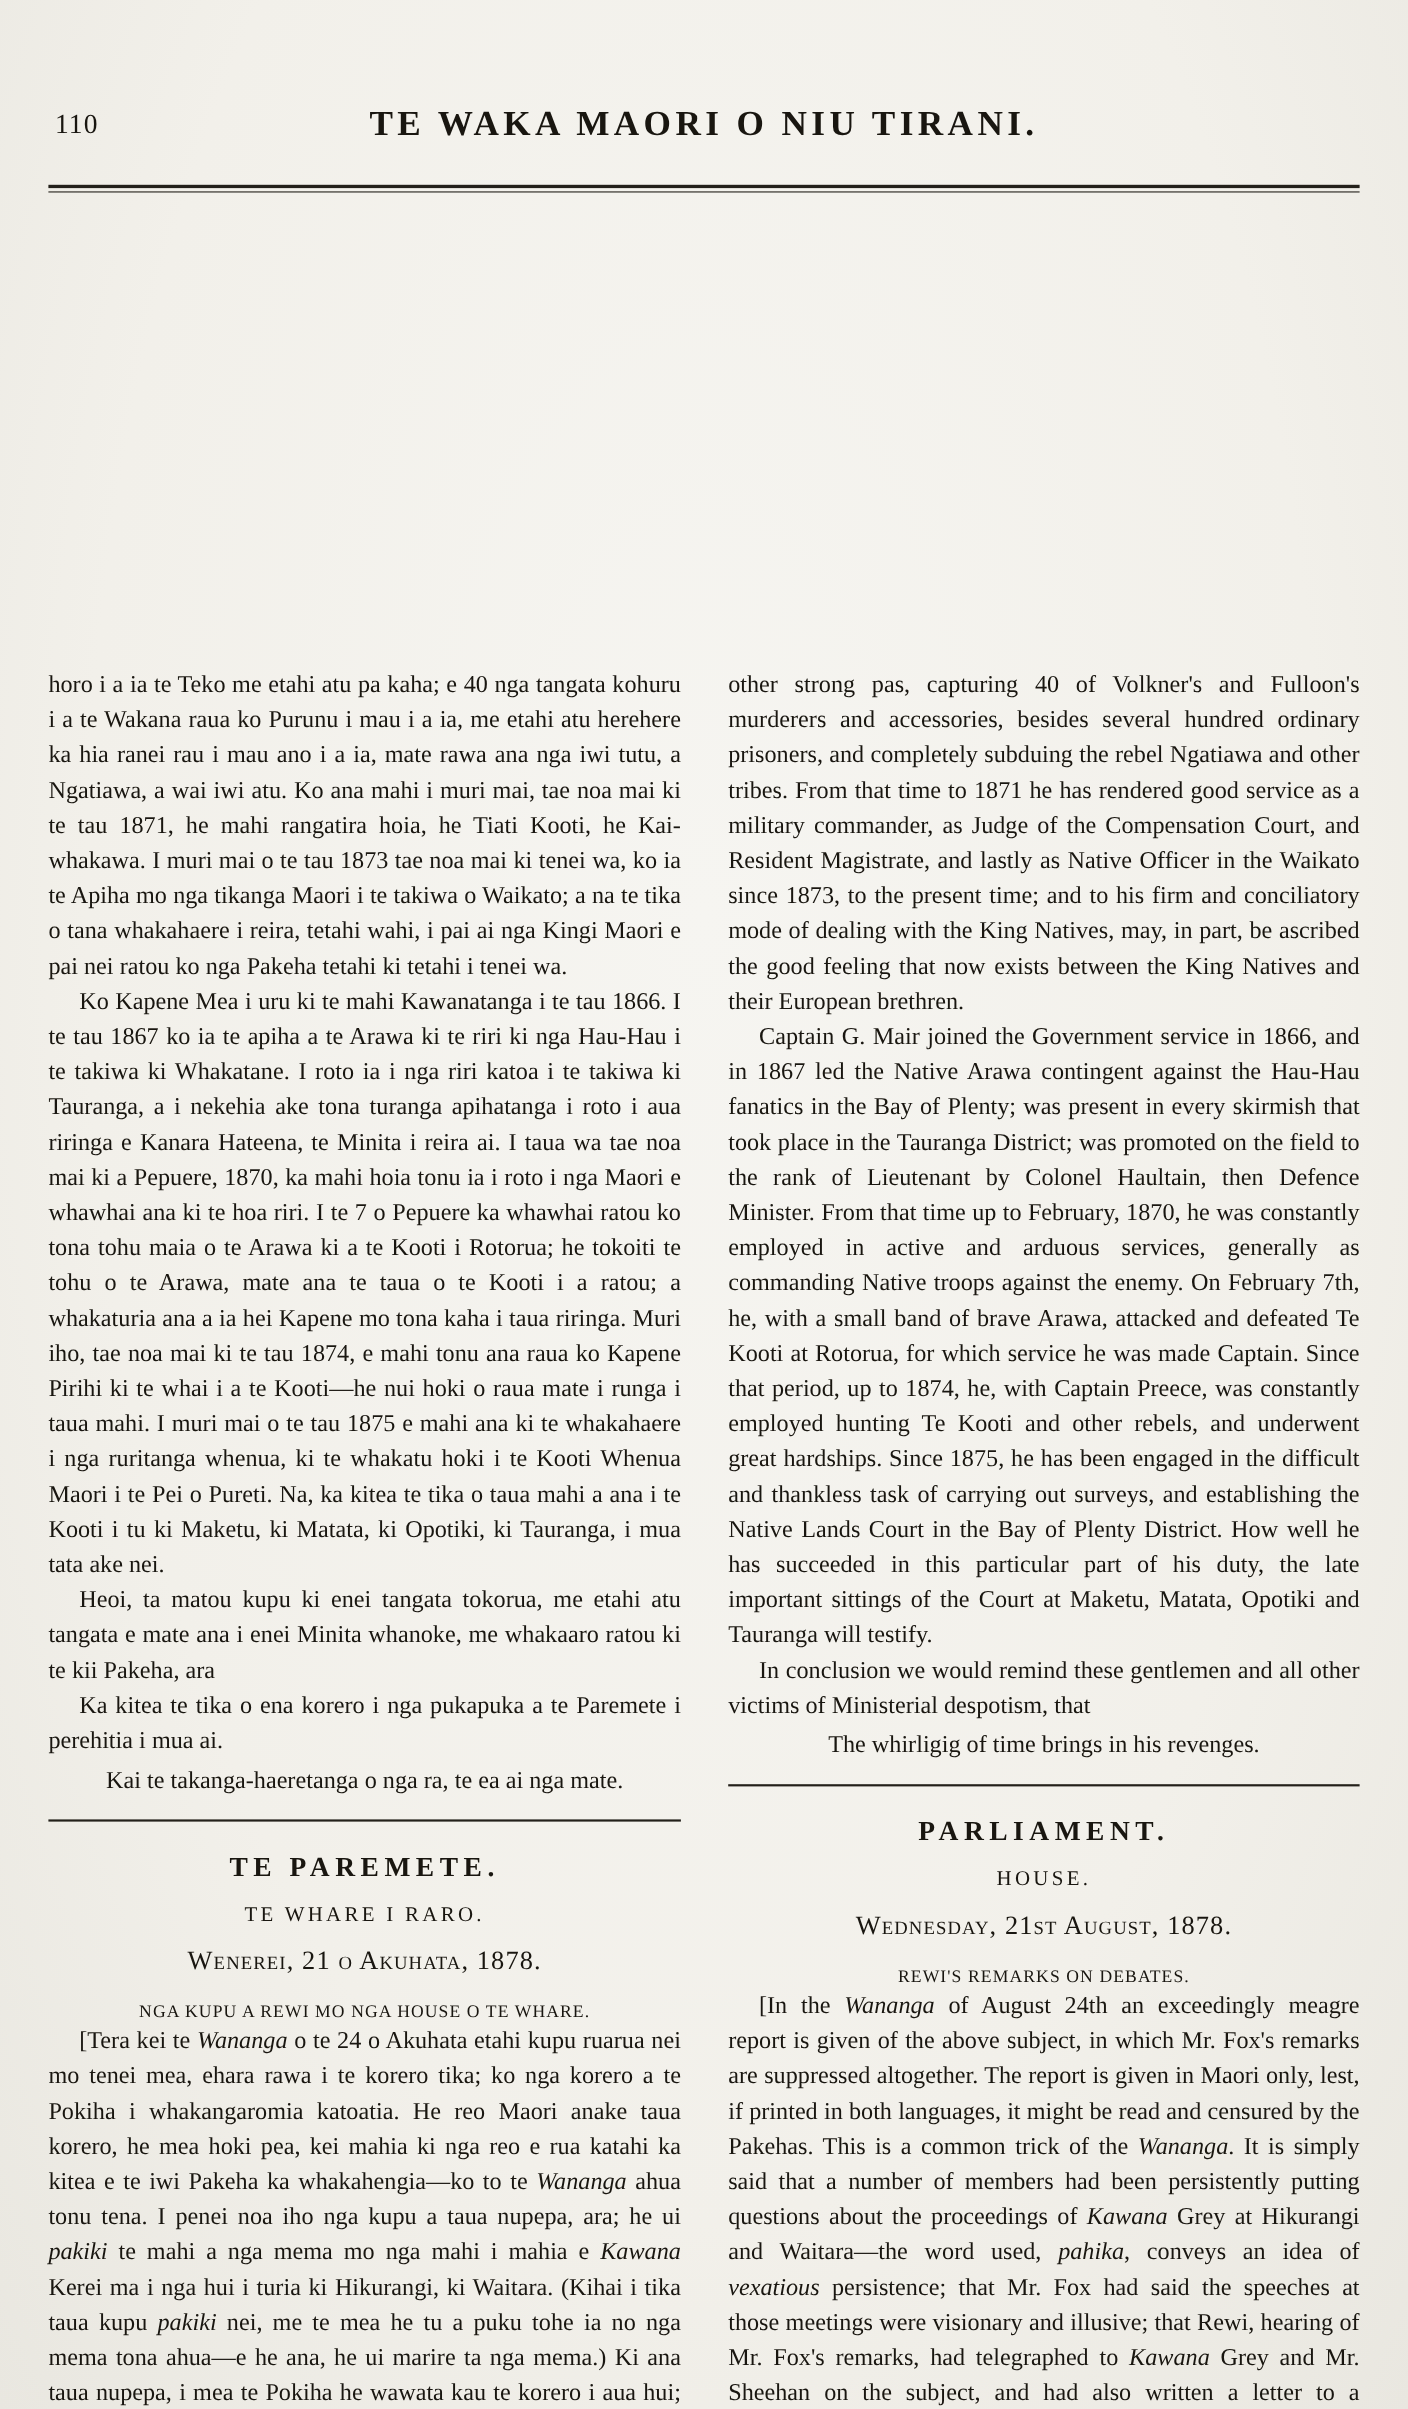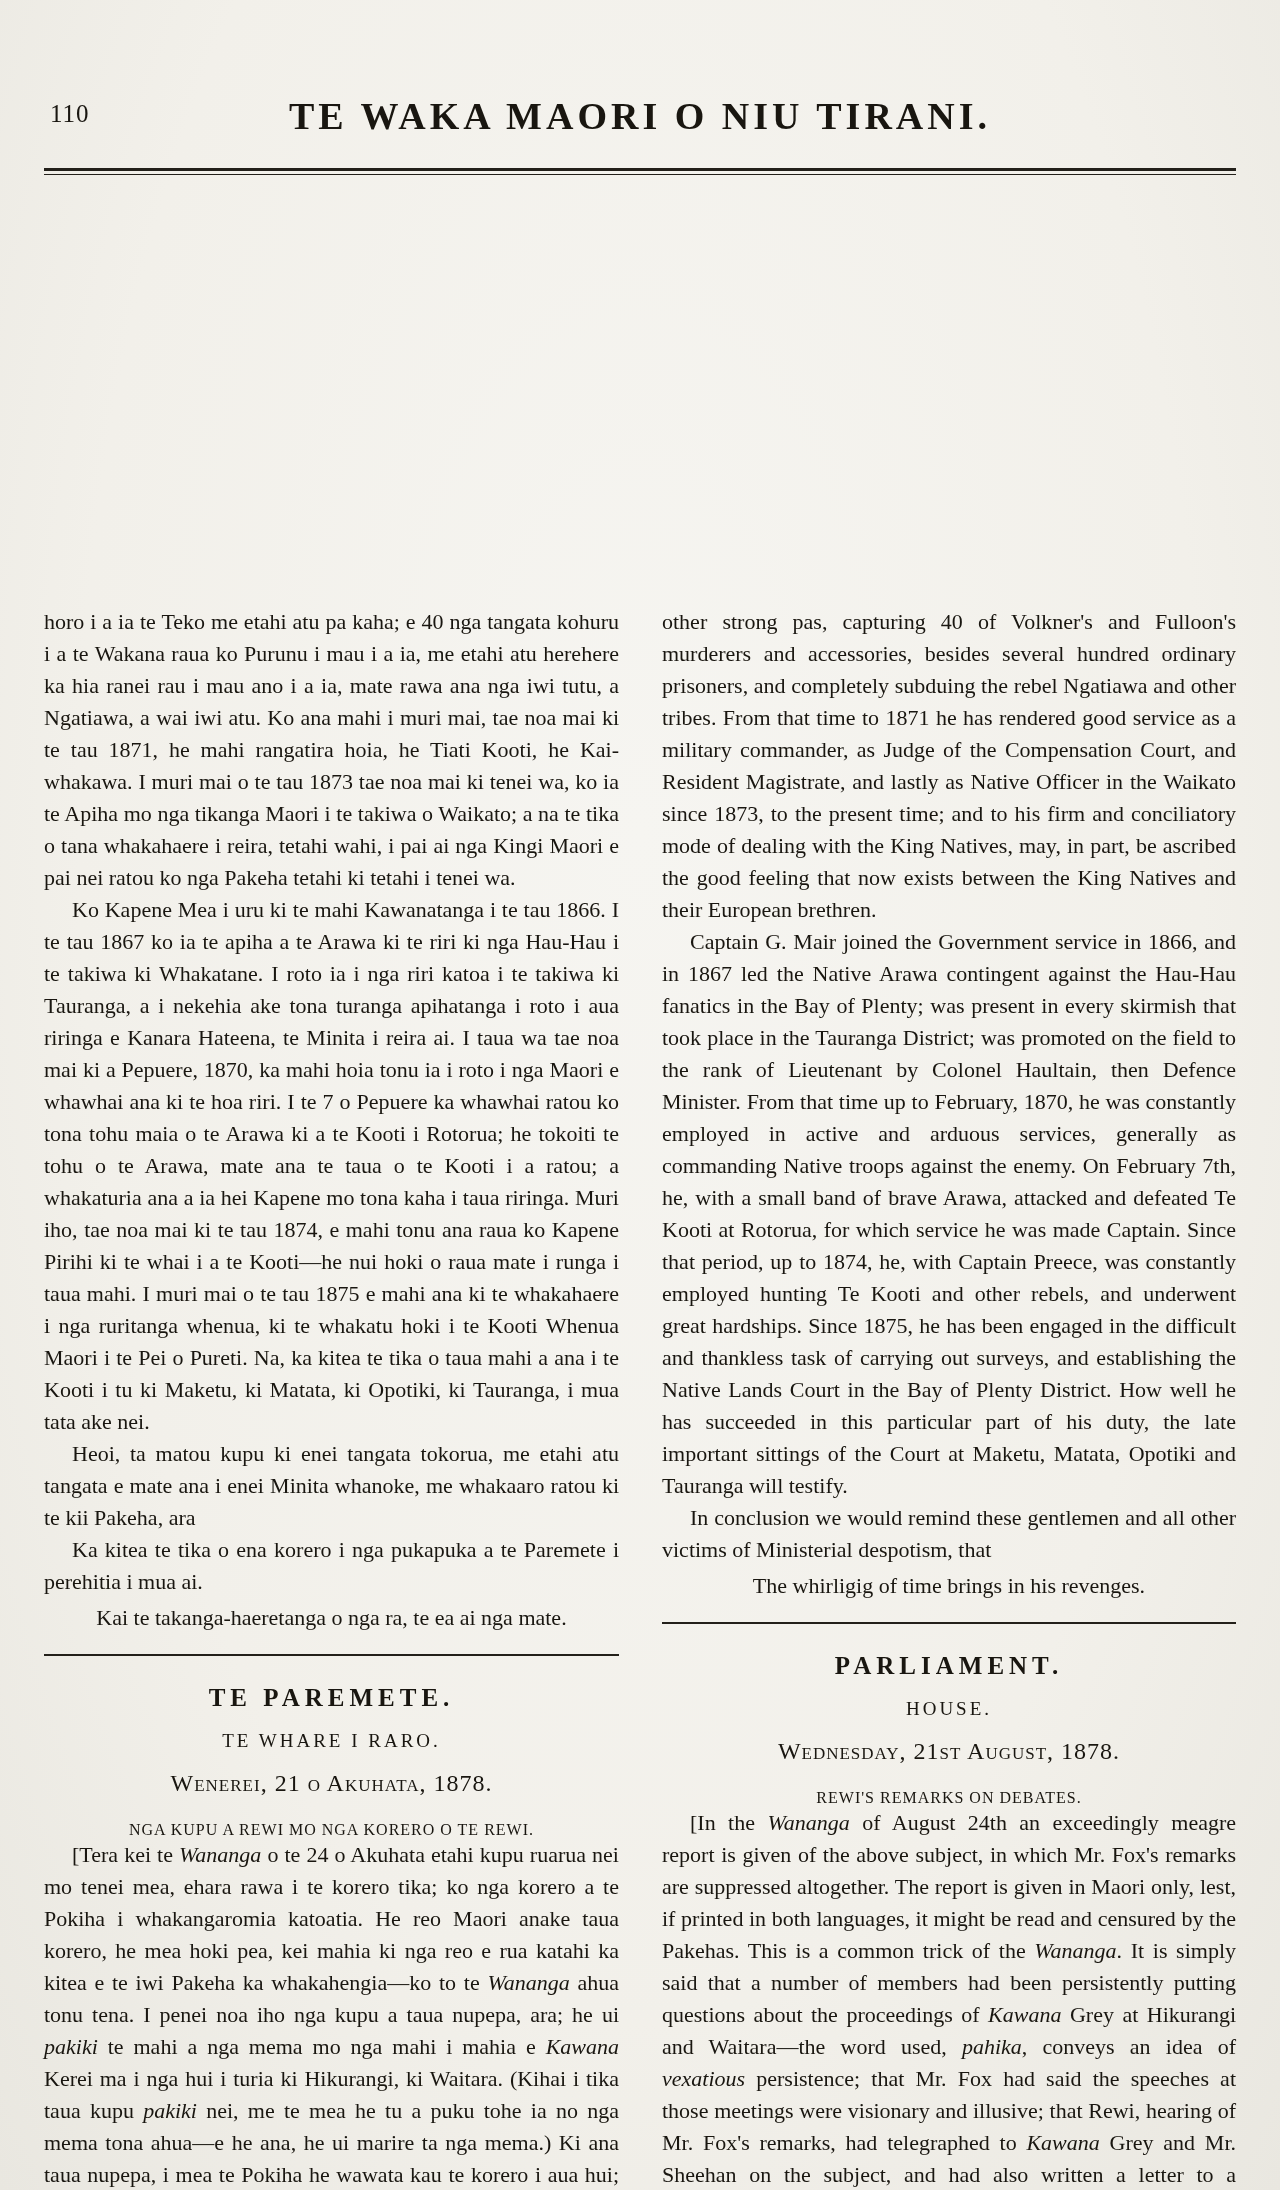--- a/index.html
+++ b/index.html
@@ -18,21 +18,21 @@
     overflow: hidden;
     background: radial-gradient(ellipse at 50% 38%, #f6f5f1 0%, #f2f0ea 62%, #e9e7e0 100%);
   }
   .masthead-row { position: relative; padding-top: 94px; height: 168px; }
   .page-number {
     position: absolute; left: 50px; top: 100px;
     font-size: 25px; letter-spacing: 1px;
   }
   .masthead {
     margin: 0; text-align: center;
-    font-size: 38px; font-weight: bold; letter-spacing: 4px;
+    font-size: 32px; font-weight: bold; letter-spacing: 4px;
   }
   .double-rule {
     margin: 0 44px;
     height: 7px;
     border-top: 3px solid #23201a;
     border-bottom: 1px solid #23201a;
   }
   .columns {
     display: flex;
     margin: 0 44px;
@@ -95,21 +95,21 @@
       <p class="body">horo i a ia te Teko me etahi atu pa kaha; e 40 nga tangata kohuru i a te Wakana raua ko Purunu i mau i a ia, me etahi atu herehere ka hia ranei rau i mau ano i a ia, mate rawa ana nga iwi tutu, a Ngatiawa, a wai iwi atu. Ko ana mahi i muri mai, tae noa mai ki te tau 1871, he mahi rangatira hoia, he Tiati Kooti, he Kai-whakawa. I muri mai o te tau 1873 tae noa mai ki tenei wa, ko ia te Apiha mo nga tikanga Maori i te takiwa o Waikato; a na te tika o tana whakahaere i reira, tetahi wahi, i pai ai nga Kingi Maori e pai nei ratou ko nga Pakeha tetahi ki tetahi i tenei wa.</p>
       <p class="body indent">Ko Kapene Mea i uru ki te mahi Kawanatanga i te tau 1866. I te tau 1867 ko ia te apiha a te Arawa ki te riri ki nga Hau-Hau i te takiwa ki Whakatane. I roto ia i nga riri katoa i te takiwa ki Tauranga, a i nekehia ake tona turanga apihatanga i roto i aua riringa e Kanara Hateena, te Minita i reira ai. I taua wa tae noa mai ki a Pepuere, 1870, ka mahi hoia tonu ia i roto i nga Maori e whawhai ana ki te hoa riri. I te 7 o Pepuere ka whawhai ratou ko tona tohu maia o te Arawa ki a te Kooti i Rotorua; he tokoiti te tohu o te Arawa, mate ana te taua o te Kooti i a ratou; a whakaturia ana a ia hei Kapene mo tona kaha i taua riringa. Muri iho, tae noa mai ki te tau 1874, e mahi tonu ana raua ko Kapene Pirihi ki te whai i a te Kooti—he nui hoki o raua mate i runga i taua mahi. I muri mai o te tau 1875 e mahi ana ki te whakahaere i nga ruritanga whenua, ki te whakatu hoki i te Kooti Whenua Maori i te Pei o Pureti. Na, ka kitea te tika o taua mahi a ana i te Kooti i tu ki Maketu, ki Matata, ki Opotiki, ki Tauranga, i mua tata ake nei.</p>
       <p class="body indent">Heoi, ta matou kupu ki enei tangata tokorua, me etahi atu tangata e mate ana i enei Minita whanoke, me whakaaro ratou ki te kii Pakeha, ara</p>
       <p class="body indent gap-top">Ka kitea te tika o ena korero i nga pukapuka a te Paremete i perehitia i mua ai.</p>
       <p class="small-center">Kai te takanga-haeretanga o nga ra, te ea ai nga mate.</p>
 
       <div class="sec-rule"></div>
       <h2 class="sec-title">TE PAREMETE.</h2>
       <h3 class="sec-sub">TE WHARE I RARO.</h3>
       <div class="sec-date">Wenerei, 21 o Akuhata, 1878.</div>
-      <div class="art-heading">NGA KUPU A REWI MO NGA KORERO O TE REWI.</div>
+      <div class="art-heading">NGA KUPU A REWI MO NGA HOUSE O TE WHARE.</div>
       <p class="body indent sec-par">[Tera kei te <i>Wananga</i> o te 24 o Akuhata etahi kupu ruarua nei mo tenei mea, ehara rawa i te korero tika; ko nga korero a te Pokiha i whakangaromia katoatia. He reo Maori anake taua korero, he mea hoki pea, kei mahia ki nga reo e rua katahi ka kitea e te iwi Pakeha ka whakahengia—ko to te <i>Wananga</i> ahua tonu tena. I penei noa iho nga kupu a taua nupepa, ara; he ui <i>pakiki</i> te mahi a nga mema mo nga mahi i mahia e <i>Kawana</i> Kerei ma i nga hui i turia ki Hikurangi, ki Waitara. (Kihai i tika taua kupu <i>pakiki</i> nei, me te mea he tu a puku tohe ia no nga mema tona ahua—e he ana, he ui marire ta nga mema.) Ki ana taua nupepa, i mea te Pokiha he wawata kau te korero i aua hui; a ka rongo a Rewi i aua kupu a te Pokiha, ka tukua mai</p>
     </div>
 
     <div class="col-divider"></div>
 
     <div class="column right">
       <p class="body">other strong pas, capturing 40 of Volkner's and Fulloon's murderers and accessories, besides several hundred ordinary prisoners, and completely subduing the rebel Ngatiawa and other tribes. From that time to 1871 he has rendered good service as a military commander, as Judge of the Compensation Court, and Resident Magistrate, and lastly as Native Officer in the Waikato since 1873, to the present time; and to his firm and conciliatory mode of dealing with the King Natives, may, in part, be ascribed the good feeling that now exists between the King Natives and their European brethren.</p>
       <p class="body indent">Captain G. Mair joined the Government service in 1866, and in 1867 led the Native Arawa contingent against the Hau-Hau fanatics in the Bay of Plenty; was present in every skirmish that took place in the Tauranga District; was promoted on the field to the rank of Lieutenant by Colonel Haultain, then Defence Minister. From that time up to February, 1870, he was constantly employed in active and arduous services, generally as commanding Native troops against the enemy. On February 7th, he, with a small band of brave Arawa, attacked and defeated Te Kooti at Rotorua, for which service he was made Captain. Since that period, up to 1874, he, with Captain Preece, was constantly employed hunting Te Kooti and other rebels, and underwent great hardships. Since 1875, he has been engaged in the difficult and thankless task of carrying out surveys, and establishing the Native Lands Court in the Bay of Plenty District. How well he has succeeded in this particular part of his duty, the late important sittings of the Court at Maketu, Matata, Opotiki and Tauranga will testify.</p>
       <p class="body indent">In conclusion we would remind these gentlemen and all other victims of Ministerial despotism, that</p>
       <p class="small-center">The whirligig of time brings in his revenges.</p>

